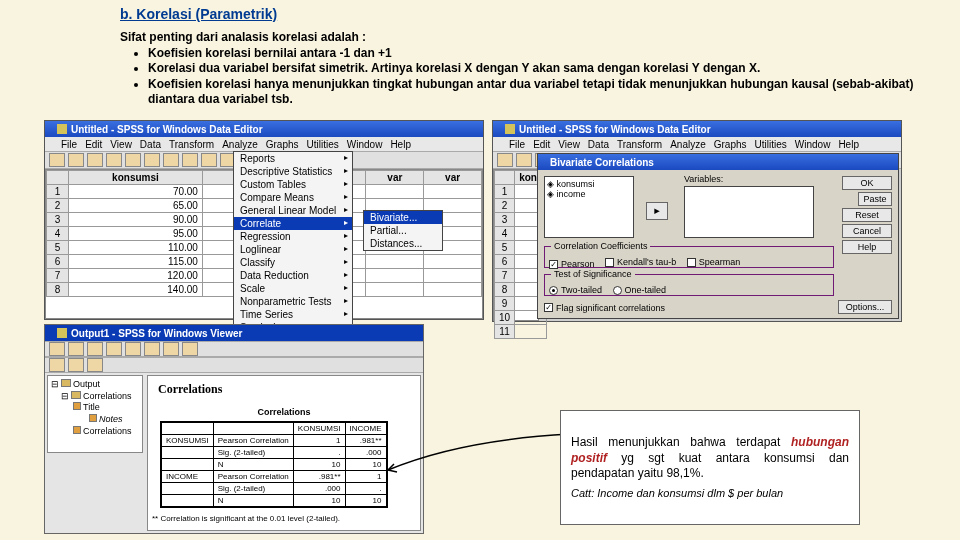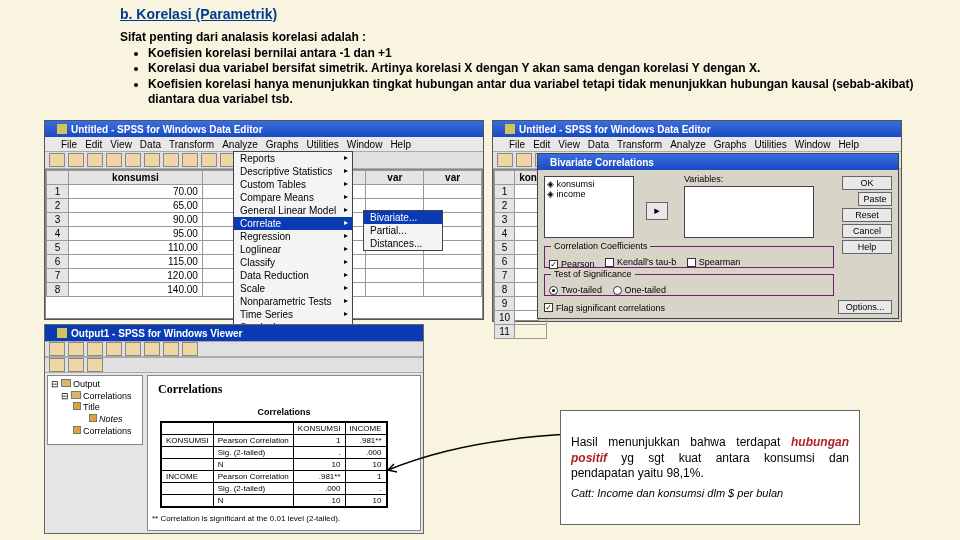--- a/index.html
+++ b/index.html
@@ -423,21 +423,21 @@
     <span class="tbtn"></span>
     <span class="tbtn"></span>
     <span class="tbtn"></span>
     <span class="tbtn"></span>
   </div>
   <div class="toolbar" style="height:16px;">
     <span class="tbtn"></span>
     <span class="tbtn"></span>
     <span class="tbtn"></span>
   </div>
-  <div class="tree" style="left:2px; top:50px; width:96px; height:70px;">
+  <div class="tree" style="left:2px; top:50px; width:96px; height:78px;">
     <div>⊟ <span class="ico"></span><span>Output</span></div>
     <div style="margin-left:10px;">⊟ <span class="ico"></span><span>Correlations</span></div>
     <div style="margin-left:22px;"><span class="ic2"></span><span>Title</span></div>
     <div style="margin-left:38px;font-style:italic;"><span class="ic2"></span><span>Notes</span></div>
     <div style="margin-left:22px;"><span class="ic2"></span><span>Correlations</span></div>
   </div>
   <div class="vcontent" style="left:102px; top:50px; right:2px; bottom:2px;">
     <div style="font-family:serif; font-weight:bold; font-size:12px; padding:6px 10px;">Correlations</div>
     <div class="corrcap">Correlations</div>
     <table class="corrtbl" style="margin-left:12px;">

